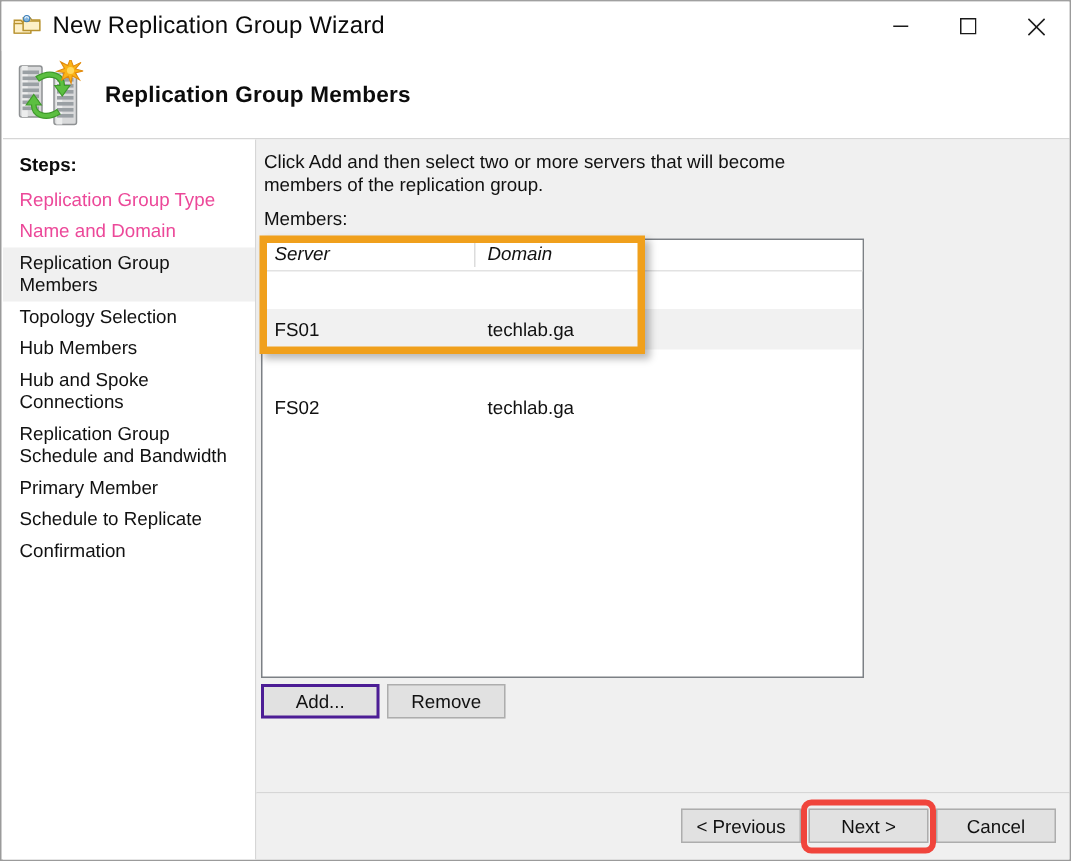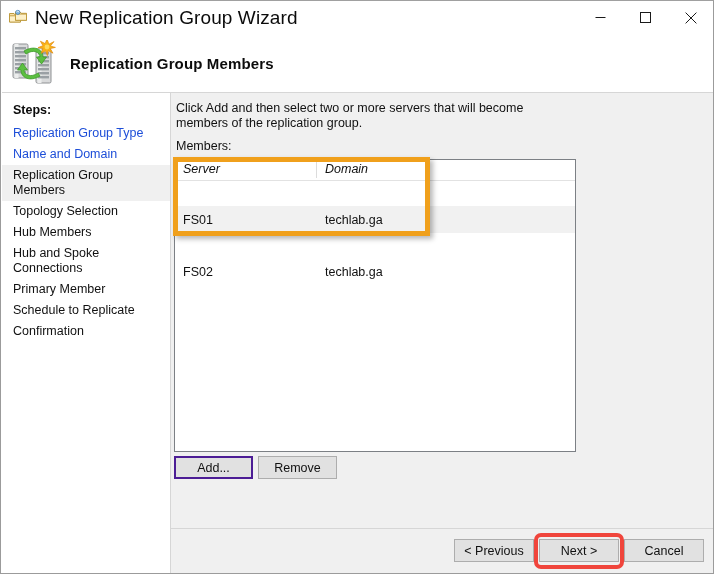--- a/index.html
+++ b/index.html
@@ -38,21 +38,21 @@
   }
   #titlebar-icon {
     width: 20px;
     height: 20px;
     margin-left: 7px;
     margin-right: 7px;
     flex: none;
     position: relative;
   }
   #titlebar-text {
-    font-size: 19px;
+    font-size: 16px;
     color: #0b0b0b;
     letter-spacing: 0.1px;
     white-space: nowrap;
   }
   .winbtns {
     position: absolute;
     right: 0; top: 0;
     height: 33px;
     display: flex;
   }
@@ -122,21 +122,21 @@
     top: 30px;
     width: 168px;
   }
   .step {
     padding: 3px 10px 3px 11px;
     font-size: 12.5px;
     line-height: 15px;
     color: #111111;
     box-sizing: border-box;
   }
-  .step.link { color: #1d4ed8; }
+  .step.link { color: #ec4899; }
   .step.current {
     background: #f0f0f0;
     color: #111111;
   }
 
   
   #content {
     position: absolute;
     left: 170px;
     top: 92px;
@@ -392,20 +392,21 @@
 
   <div id="sidebar">
     <div id="steps-label">Steps:</div>
     <div id="steps-list">
       <div class="step link">Replication Group Type</div>
       <div class="step link">Name and Domain</div>
       <div class="step current">Replication Group Members</div>
       <div class="step">Topology Selection</div>
       <div class="step">Hub Members</div>
       <div class="step">Hub and Spoke Connections</div>
+      <div class="step">Replication Group Schedule and Bandwidth</div>
       <div class="step">Primary Member</div>
       <div class="step">Schedule to Replicate</div>
       <div class="step">Confirmation</div>
     </div>
   </div>
   <div id="sidebar-footer"></div>
 
   <div id="content">
 
     <div id="instruction">Click Add and then select two or more servers that will become members of the replication group.</div>

